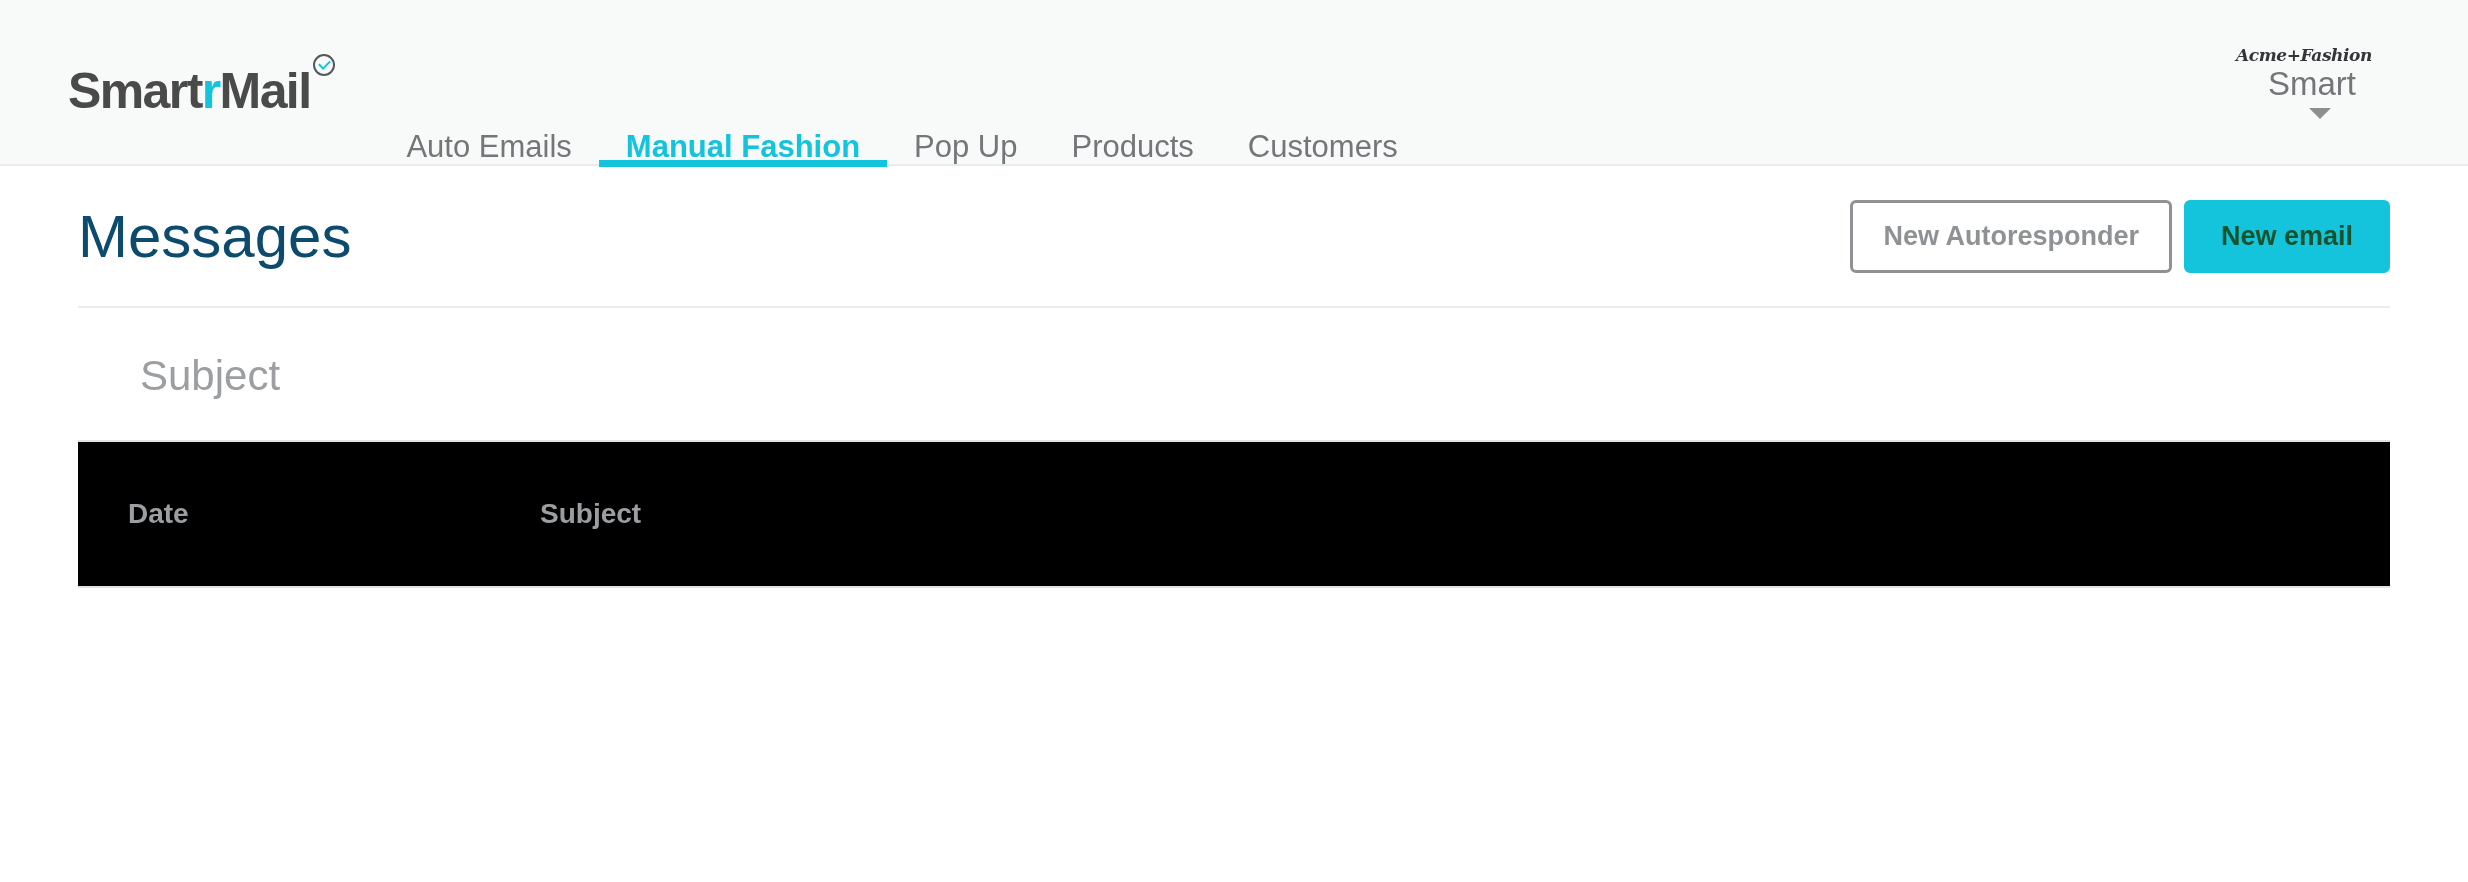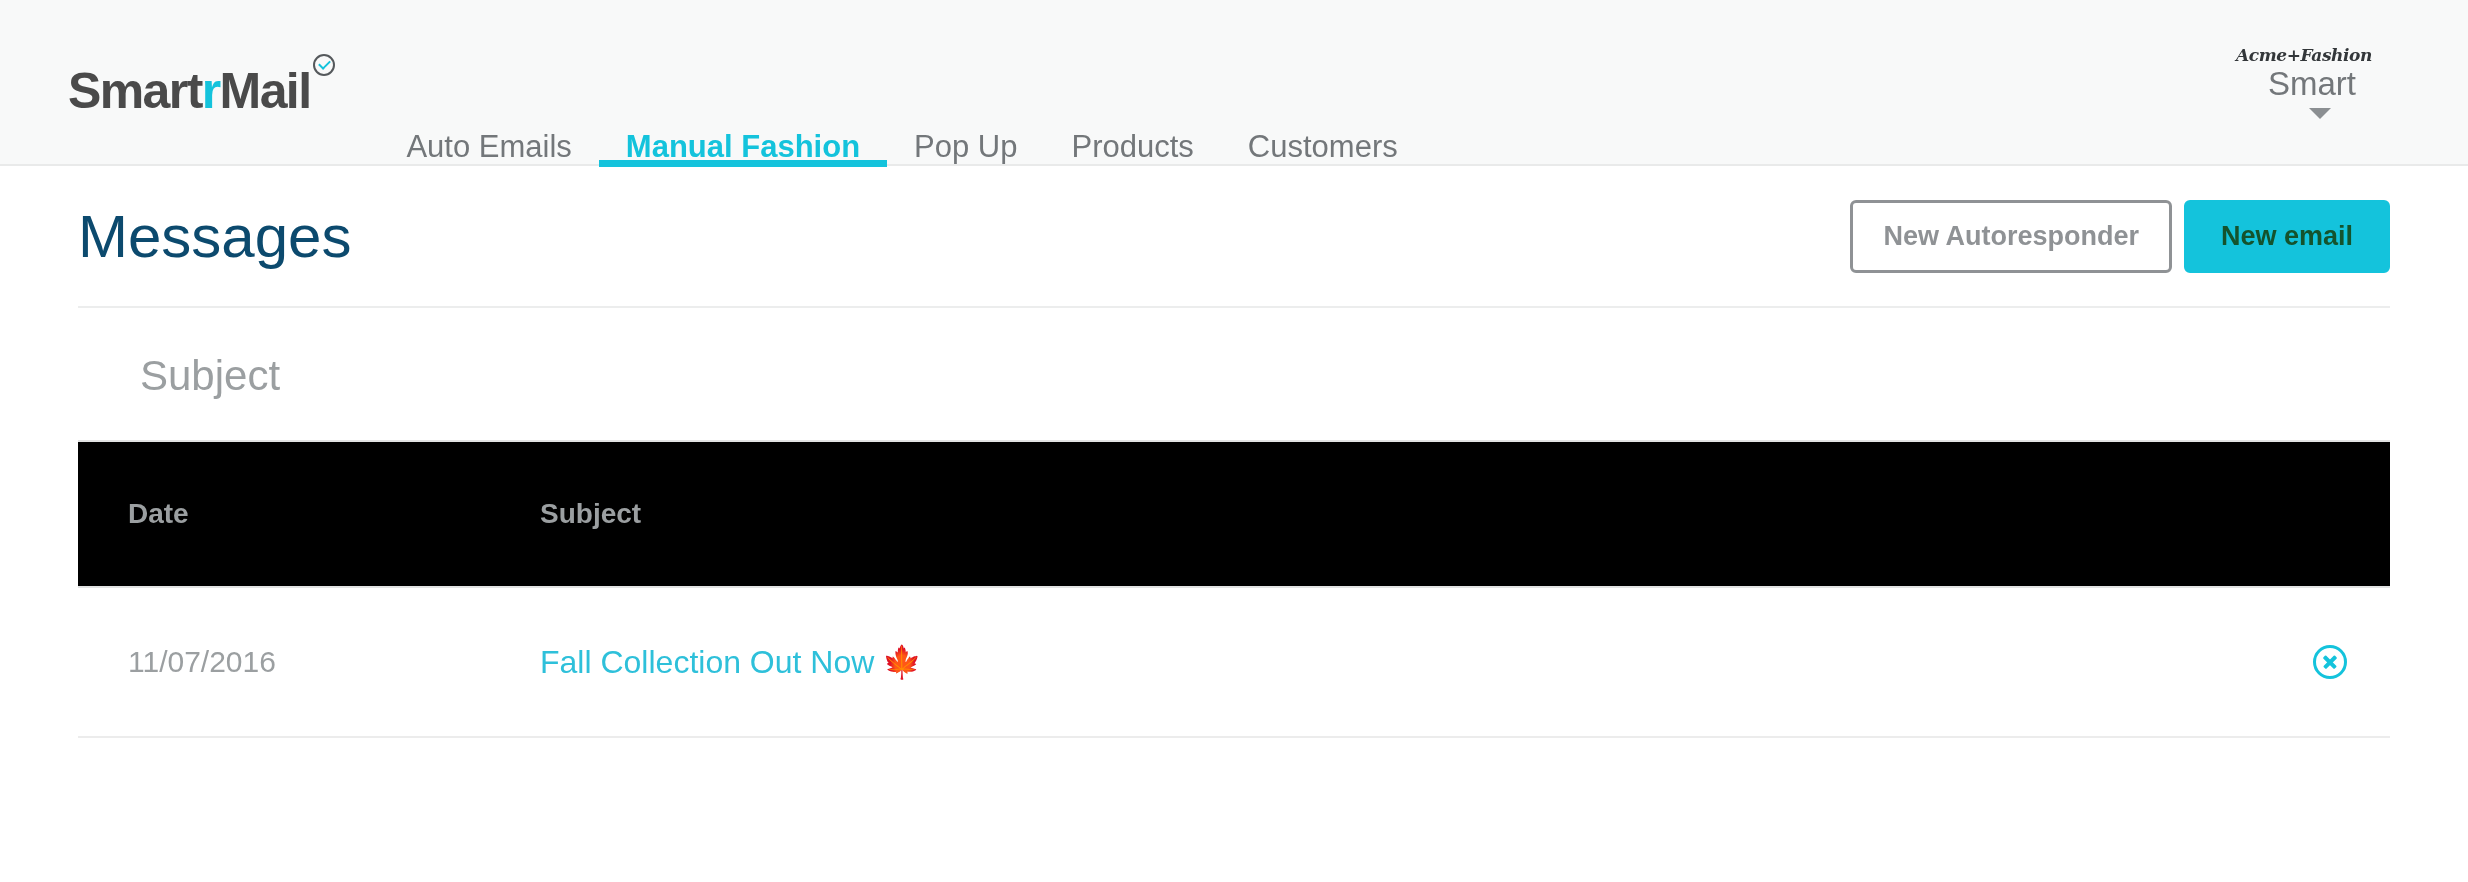--- a/index.html
+++ b/index.html
@@ -305,26 +305,15 @@
     <div class="thead">
       <div class="col-date">
         <span class="th">Date</span>
       </div>
       <div class="col-subject">
         <span class="th">Subject</span>
       </div>
       <div class="col-action"></div>
     </div>
 
-    <div class="trow">
-      <div class="col-date">
-        <span class="cell-date">11/07/2016</span>
-      </div>
-      <div class="col-subject">
-        <a class="cell-subject"><span>Fall Collection Out Now</span><span class="leaf">🍁</span></a>
-      </div>
-      <div class="col-action">
-        <div class="delete-icon"></div>
-      </div>
-    </div>
 
   </div>
 </div>
 
 </body></html>

